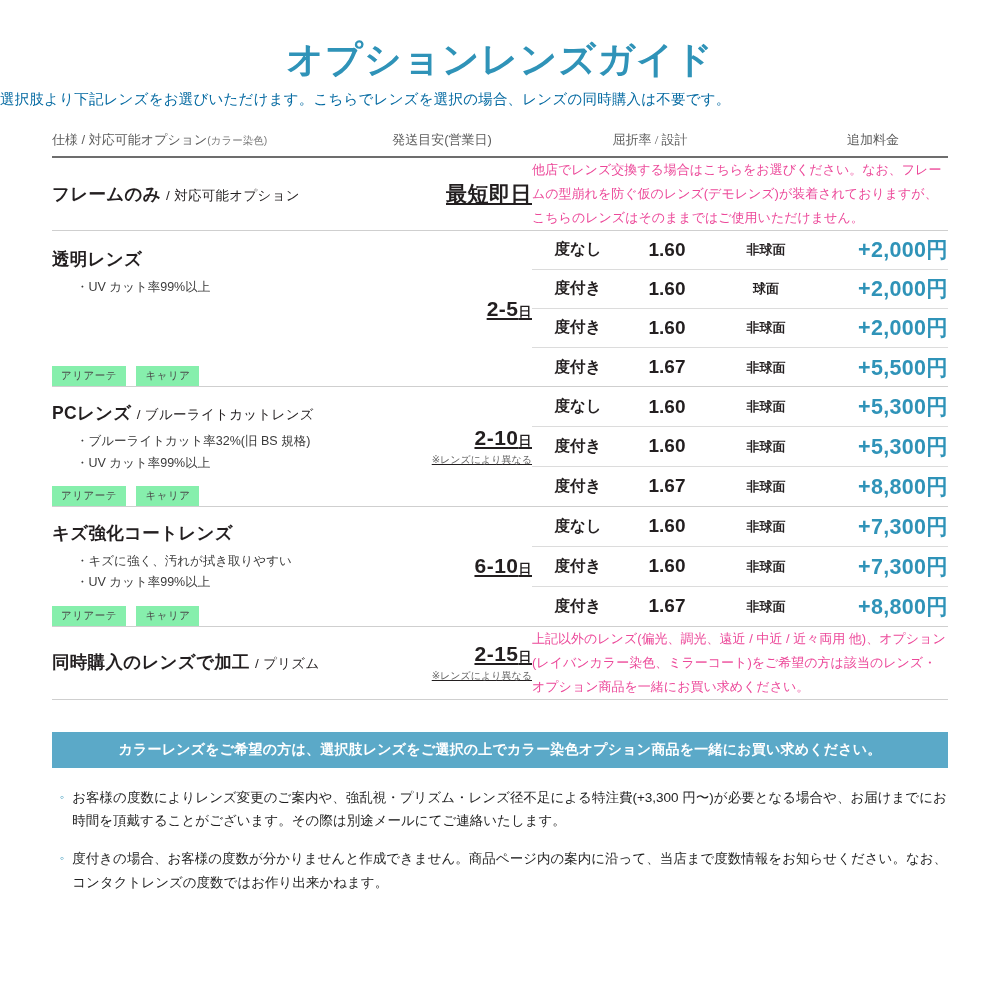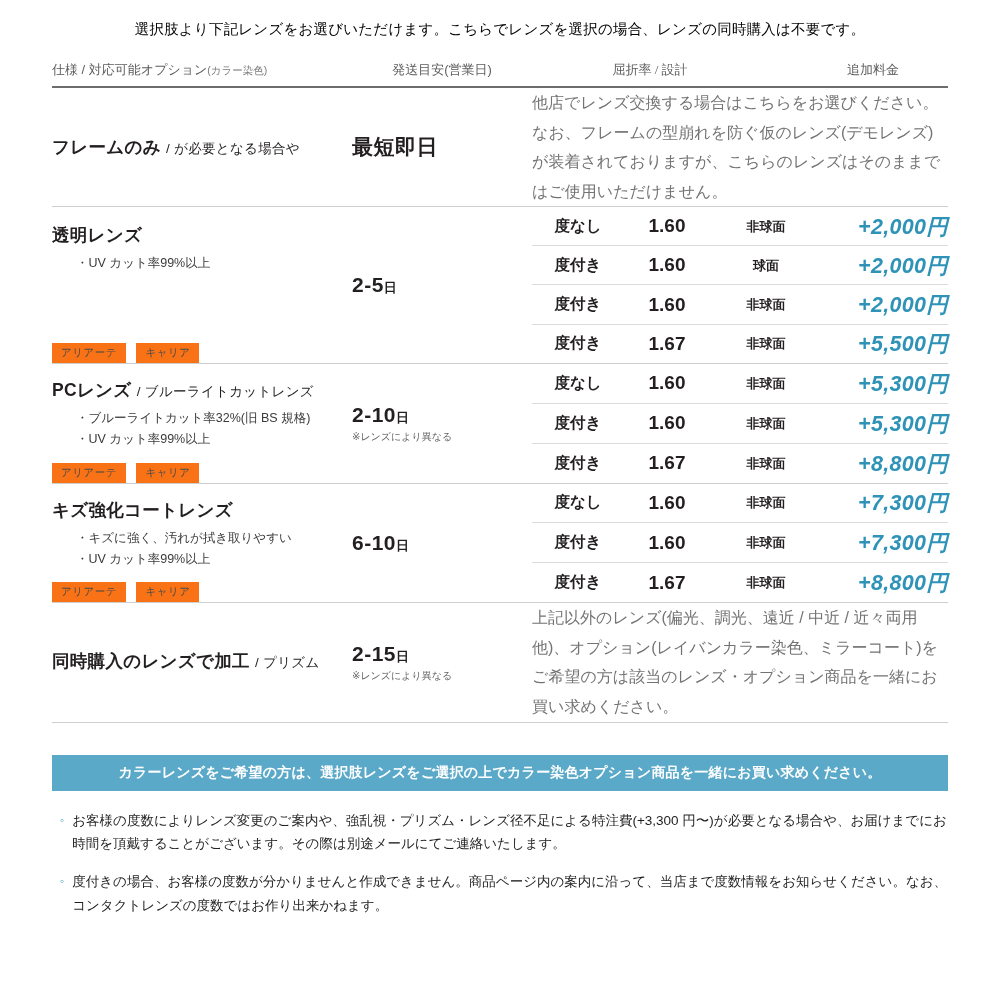--- a/index.html
+++ b/index.html
@@ -16,24 +16,24 @@
   .title{
     text-align:center;
     color:#2f93b8;
     font-size:37px;
     font-weight:bold;
     letter-spacing:1px;
     padding-top:40px;
     line-height:1.1;
   }
   .subtitle{
-    text-align:center;
+    text-align:left;
     font-size:14.5px;
-    color:#000000;
-    margin-top:20px;
+    color:#0369a1;
+    margin-top:9px;
     letter-spacing:.2px;
   }
 
   
   .colhead{
     display:flex;
     margin:22px 52px 0 52px;
     font-size:13px;
     color:#5d5d5d;
     align-items:flex-start;
@@ -55,56 +55,56 @@
     width:896px;
     table-layout:fixed;
   }
   table.main td{
     vertical-align:middle;
     padding:0;
   }
   .sep td{border-top:1px solid #cfcfcf;height:0;padding:0;}
 
   .c-spec{width:300px;padding:14px 6px 14px 6px;}
-  .c-days{width:180px;text-align:left;}
+  .c-days{width:180px;text-align:right;text-decoration:underline;}
   .c-desc{padding:10px 14px 10px 6px;}
   .c-p1{width:92px;text-align:center;}
   .c-p2{width:86px;text-align:center;}
   .c-p3{width:112px;text-align:center;}
   .c-p4{width:150px;text-align:right;padding-right:6px;}
 
   .spec-name{font-size:17.5px;font-weight:bold;letter-spacing:.3px;}
   .spec-name .sub{font-size:13.5px;font-weight:normal;}
   .spec-note{font-size:12.5px;color:#3a3a3a;margin-top:7px;line-height:1.55;margin-left:24px;}
   .tags{margin-top:12px;}
   .tag{
     display:inline-block;
-    background:#f97316;
+    background:#86efac;
     color:#4a4a4a;
     font-size:10.5px;
     padding:3px 9px;
     margin-right:6px;
     letter-spacing:.5px;
   }
 
   .days{
     font-size:21px;font-weight:bold;letter-spacing:.5px;
   }
   .days .unit{font-size:13px;font-weight:bold;}
   .days-note{font-size:10px;color:#666;margin-top:3px;}
 
   .desc{
-    font-size:16px;line-height:1.85;color:#737373;
+    font-size:13px;line-height:1.85;color:#ec4899;
   }
 
   .pw{font-size:15.5px;font-weight:bold;}
   .idx{font-size:19px;font-weight:bold;}
   .design{font-size:13px;font-weight:bold;}
   .price{
-    color:#2f93b8;font-size:21.5px;font-weight:bold;letter-spacing:.3px;font-style:italic;
+    color:#2f93b8;font-size:21.5px;font-weight:bold;letter-spacing:.3px;
   }
 
   .innerline td{border-top:1px solid #dcdcdc;}
 
   
   .banner{
     margin:32px 52px 0 52px;
     background:#5ba9c8;
     color:#ffffff;
     text-align:center;
@@ -130,20 +130,21 @@
   .note .txt{flex:1;}
   .bottombar{
     position:absolute;left:0;right:0;bottom:0;height:6px;background:#ffffff;
   }
 </style>
 </head>
 <body>
 
 <div class="page">
 
+  <div class="title">オプションレンズガイド</div>
   <div class="subtitle">選択肢より下記レンズをお選びいただけます。こちらでレンズを選択の場合、レンズの同時購入は不要です。</div>
 
   <div class="colhead">
     <div class="c1">
       <span>仕様 / 対応可能オプション</span><span class="small">(カラー染色)</span>
     </div>
     <div class="c2">発送目安(営業日)</div>
     <div class="c3">屈折率 / 設計</div>
     <div class="c4">追加料金</div>
   </div>
@@ -158,21 +159,21 @@
         <col style="width:86px">
         <col style="width:112px">
         <col style="width:126px">
     </colgroup>
 
     <tbody>
         <tr>
       <td class="c-spec" style="padding-top:22px;padding-bottom:22px;">
         <div class="spec-name">
           <span>フレームのみ</span>
-          <span class="sub">/ が必要となる場合や</span>
+          <span class="sub">/ 対応可能オプション</span>
         </div>
       </td>
       <td class="c-days">
         <div class="days"><span>最短即日</span><span class="unit"></span></div>
       </td>
       <td class="c-desc" colspan="4">
         <div class="desc">他店でレンズ交換する場合はこちらをお選びください。なお、フレームの型崩れを防ぐ仮のレンズ(デモレンズ)が装着されておりますが、こちらのレンズはそのままではご使用いただけません。</div>
       </td>
     </tr>
     <tr class="sep">

